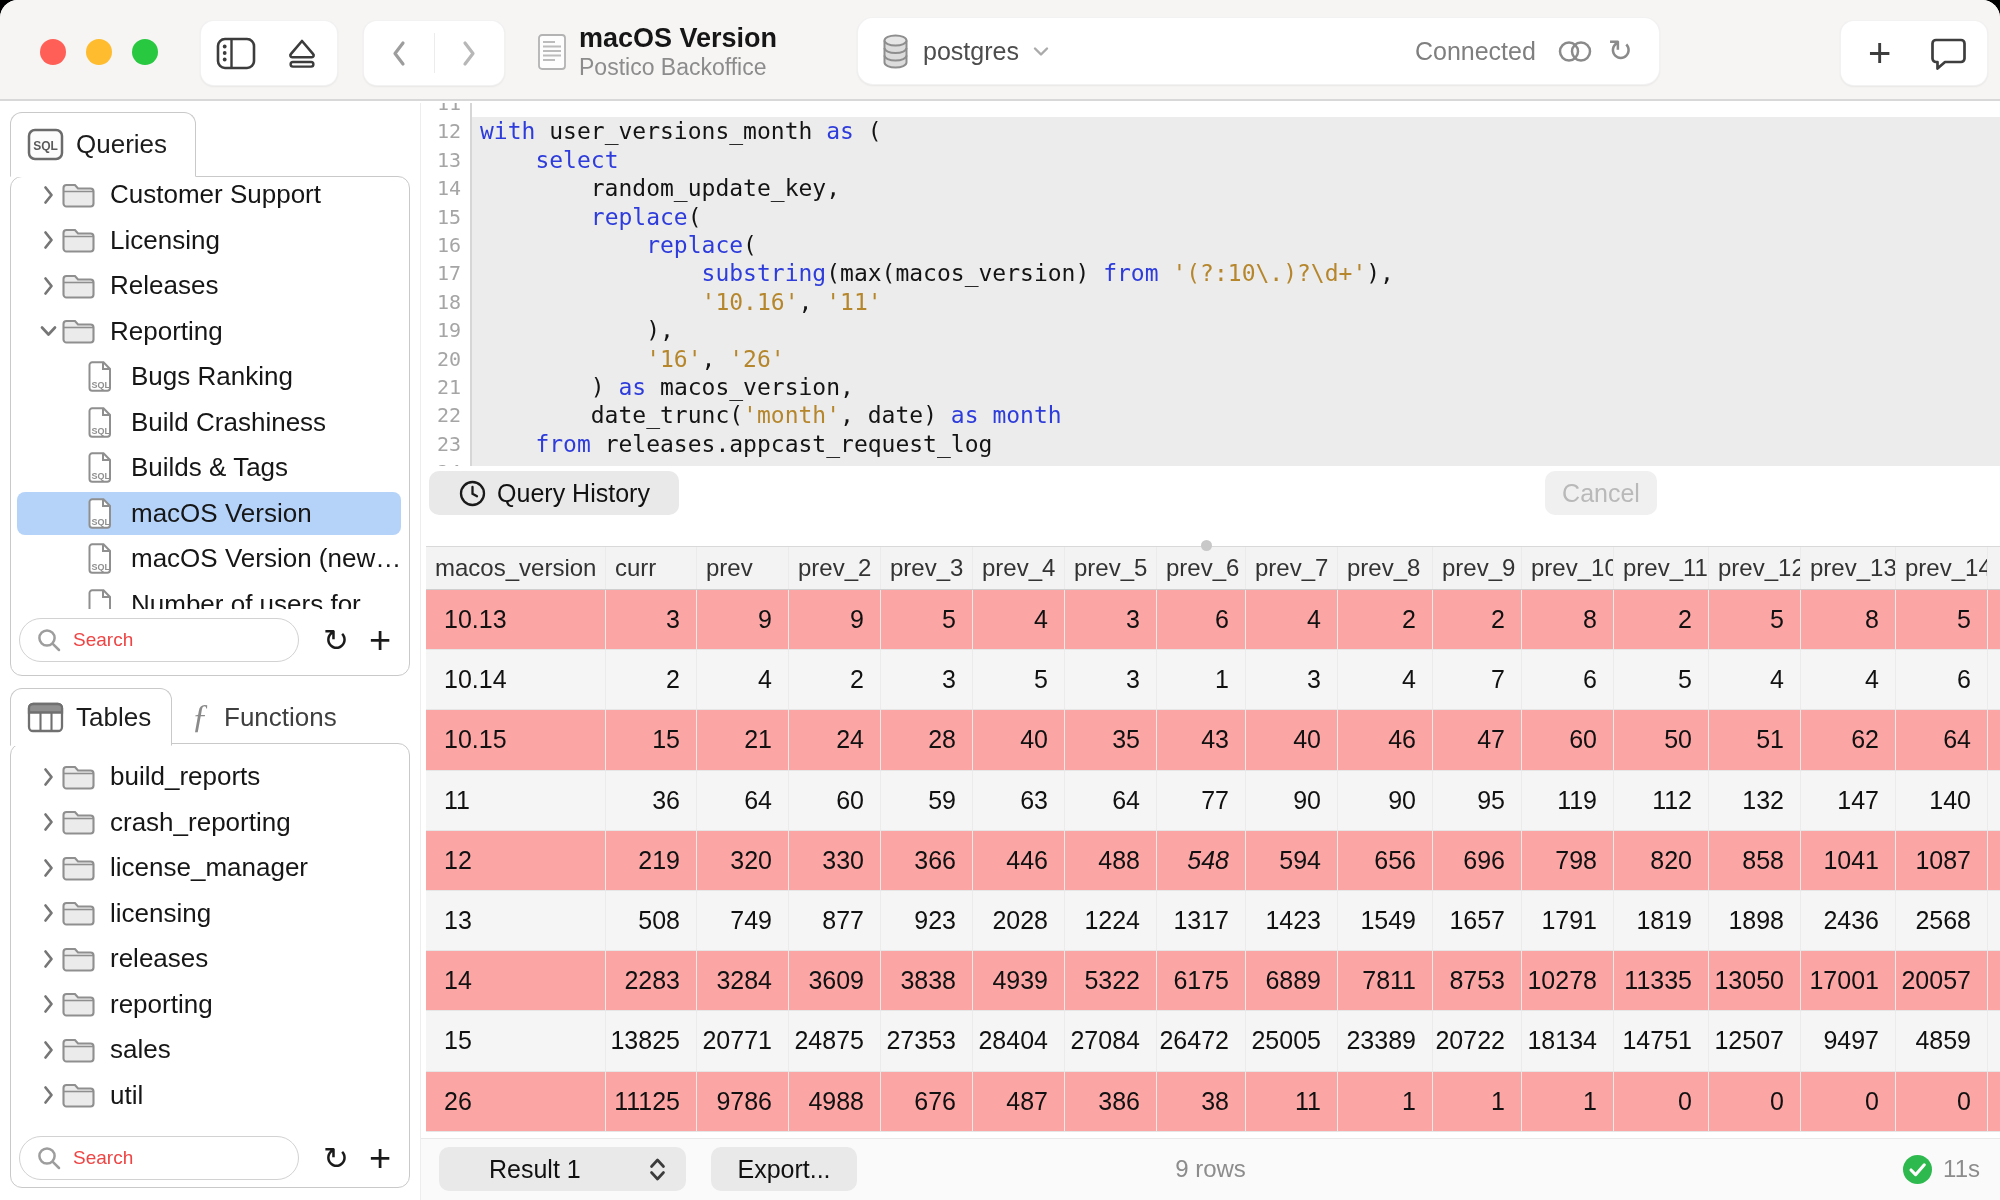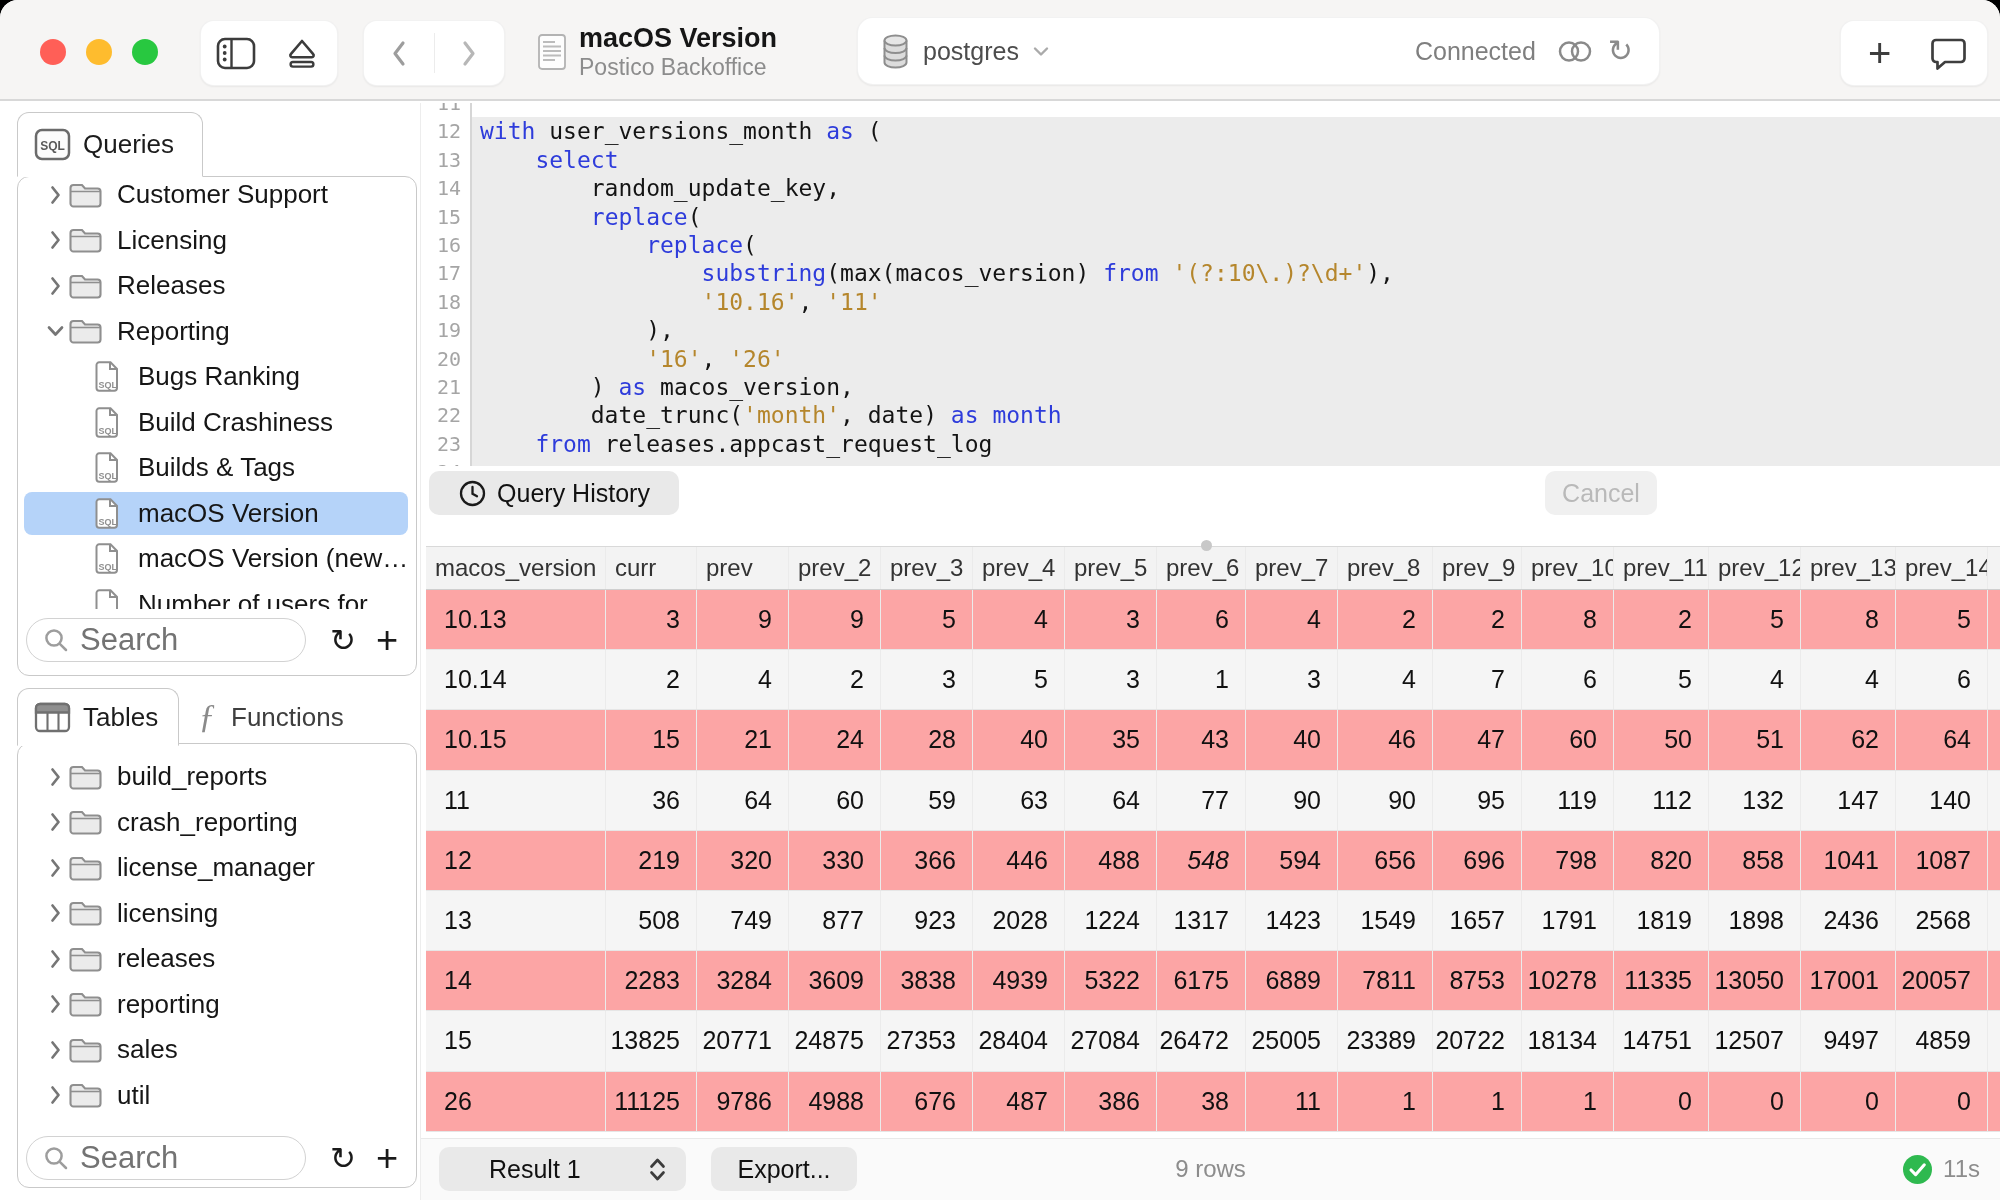--- a/index.html
+++ b/index.html
@@ -15,38 +15,38 @@
   .title-texts{display:flex;flex-direction:column;justify-content:center;}
   .tb-title{font-size:27px;font-weight:bold;color:#161616;line-height:31px;}
   .tb-subtitle{font-size:23px;color:#8c8c8c;line-height:27px;}
   .conn-pill{position:absolute;left:857px;top:17px;width:803px;height:68px;background:#fff;border:1px solid rgba(0,0,0,0.05);border-radius:16px;box-shadow:0 1px 2px rgba(0,0,0,0.06);display:flex;align-items:center;box-sizing:border-box;padding:0 26px 0 22px;gap:12px;}
   .conn-db-label{font-size:25px;color:#4d4d4d;}
   .conn-status{font-size:25px;color:#7f7f7f;margin-left:auto;margin-right:6px;}
   .icon{display:inline-flex;align-items:center;justify-content:center;}
   .plus-glyph{font-size:40px;font-weight:300;color:#3d3d3d;line-height:1;}
   .refresh-glyph{font-size:30px;color:#8a8a8a;line-height:1;}
   
-  .sidebar{position:absolute;left:0;top:103px;width:420px;bottom:0;background:#fff;margin-left:7px;}
+  .sidebar{position:absolute;left:0;top:103px;width:420px;bottom:0;background:#fff;}
   .panel-body{position:absolute;left:10px;width:400px;background:#fff;border:1.5px solid #c9c9c9;border-radius:12px;box-sizing:border-box;}
   .panel-tab{position:absolute;background:#fff;border:1.5px solid #c9c9c9;border-bottom:1.5px solid #fff;border-radius:12px 12px 0 0;box-sizing:border-box;display:flex;align-items:center;gap:12px;padding:0 16px;z-index:3;}
   .panel-tab .tab-lbl{font-size:26px;color:#1c1c1c;}
   .fn-tab{position:absolute;display:flex;align-items:center;gap:12px;z-index:2;}
   .fn-tab .tab-lbl{font-size:26px;color:#3c3c3c;}
   .tree{position:absolute;left:2px;right:2px;overflow:hidden;}
   .tree-row{display:flex;align-items:center;height:45.5px;position:relative;padding-left:22px;box-sizing:border-box;}
   .tree-row .chev{width:26px;display:inline-flex;justify-content:center;}
   .tree-row .icon{margin-right:14px;}
   .tree-row .lbl{font-size:26px;color:#161616;white-space:nowrap;}
   .tree-row.sub{padding-left:73px;}
   .tree-row.sub .icon{margin-right:18px;}
   .tree-row.selected::before{content:"";position:absolute;left:4px;right:6px;top:1px;bottom:1px;background:#b5d3f9;border-radius:8px;z-index:0;}
   .tree-row>*{position:relative;z-index:1;}
   .search-row{position:absolute;left:8px;right:8px;height:46px;display:flex;align-items:center;}
   .search-pill{height:44px;border:1.5px solid #d2d2d2;border-radius:23px;background:#fff;display:flex;align-items:center;gap:10px;padding:0 16px;box-sizing:border-box;flex:0 0 280px;}
-  .search-ph{font-size:31px;color:#737373;}
+  .search-ph{font-size:19px;color:#ef4444;}
   .side-icon-btn{margin-left:auto;width:42px;display:flex;justify-content:center;align-items:center;}
   .side-icon-btn.plus{margin-left:2px;}
   .dark-refresh{font-size:31px;color:#1a1a1a;line-height:1;}
   .dark-plus{font-size:38px;font-weight:300;color:#1a1a1a;line-height:1;}
   
   .main{position:absolute;left:420px;top:103px;right:0;bottom:0;background:#fff;border-left:1px solid #ededed;box-sizing:border-box;}
   
   .editor{position:absolute;left:0;top:0;right:0;height:363px;overflow:hidden;background:#fff;}
   .ed-lines{margin-top:-14px;}
   .ed-line{display:flex;height:28.4px;font-family:"DejaVu Sans Mono",monospace;font-size:23px;line-height:28.4px;}

